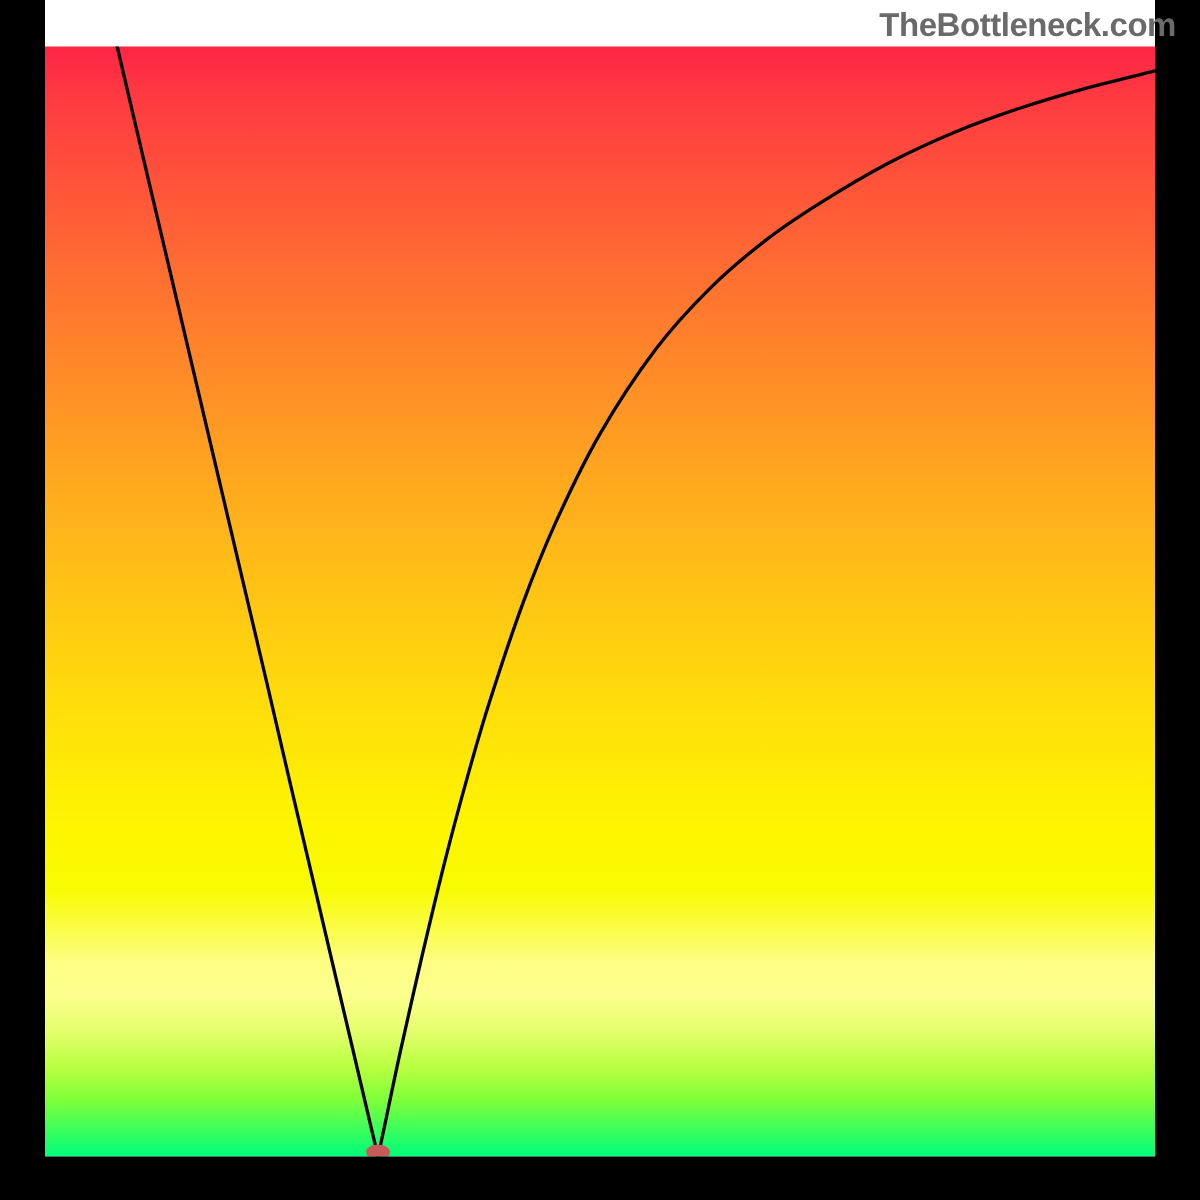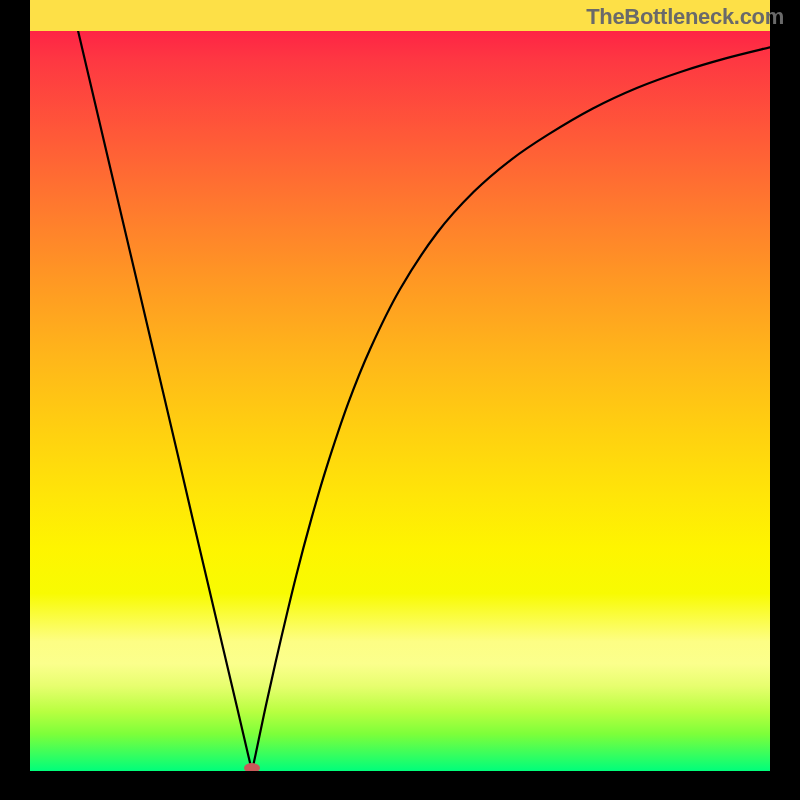--- a/index.html
+++ b/index.html
@@ -1,21 +1,21 @@
 <!DOCTYPE html>
 <html><head>
 <meta charset="utf-8">
 <style>
   * { margin: 0; padding: 0; box-sizing: border-box; }
   html, body { width: 800px; height: 800px; overflow: hidden; background: #000; }
   .container {
     position: relative;
     width: 800px;
     height: 800px;
-    background: #fde047;
+    background: #ffffff;
   }
   .watermark {
     position: absolute;
     top: 4px;
     right: 16px;
     font-family: Arial, Helvetica, sans-serif;
     font-size: 22px;
     font-weight: 600;
     color: #6a6a6a;
     letter-spacing: -0.3px;

